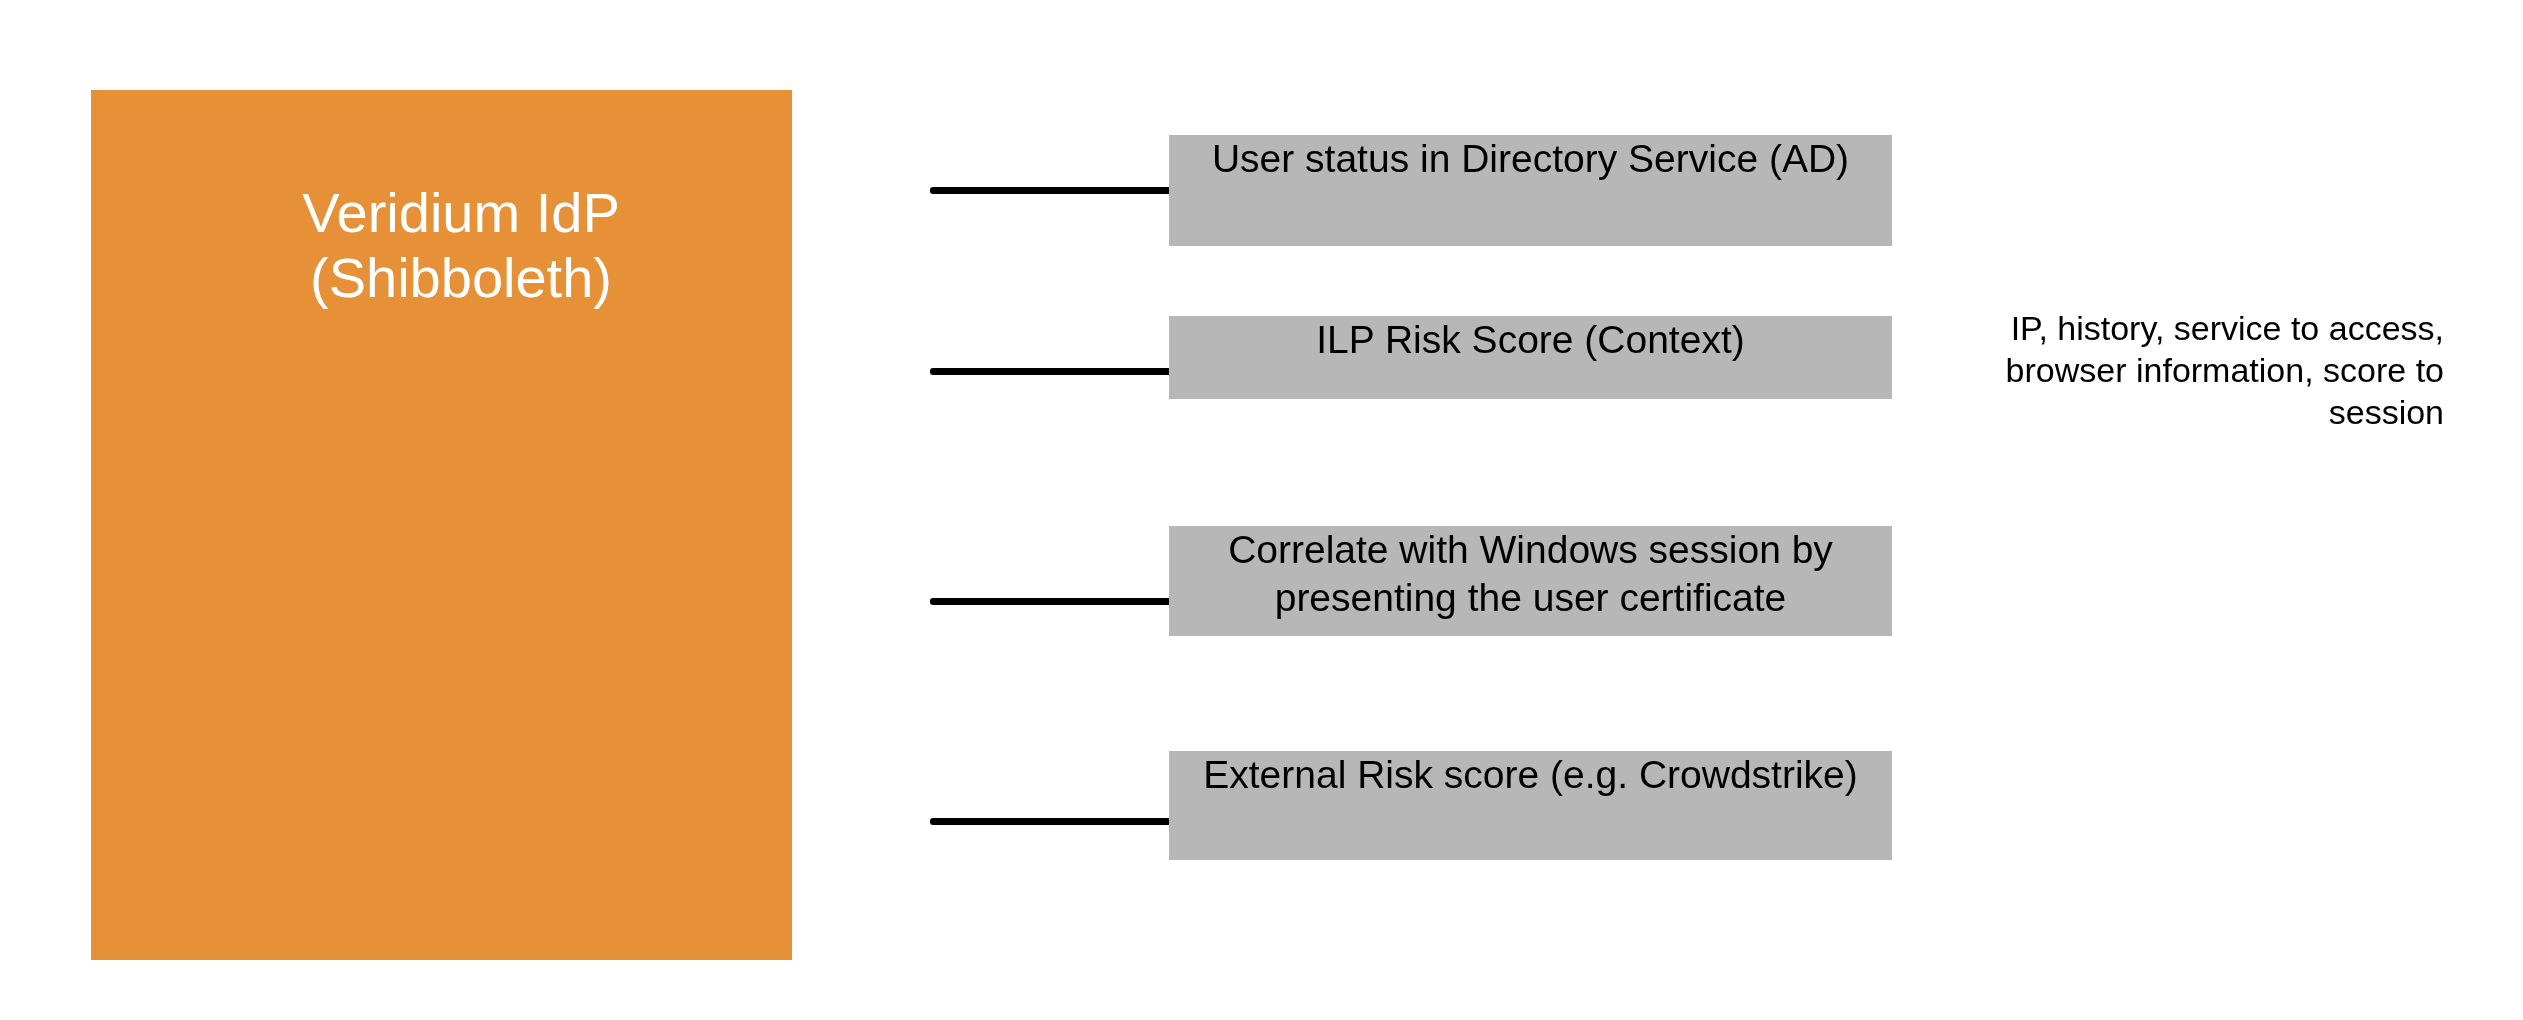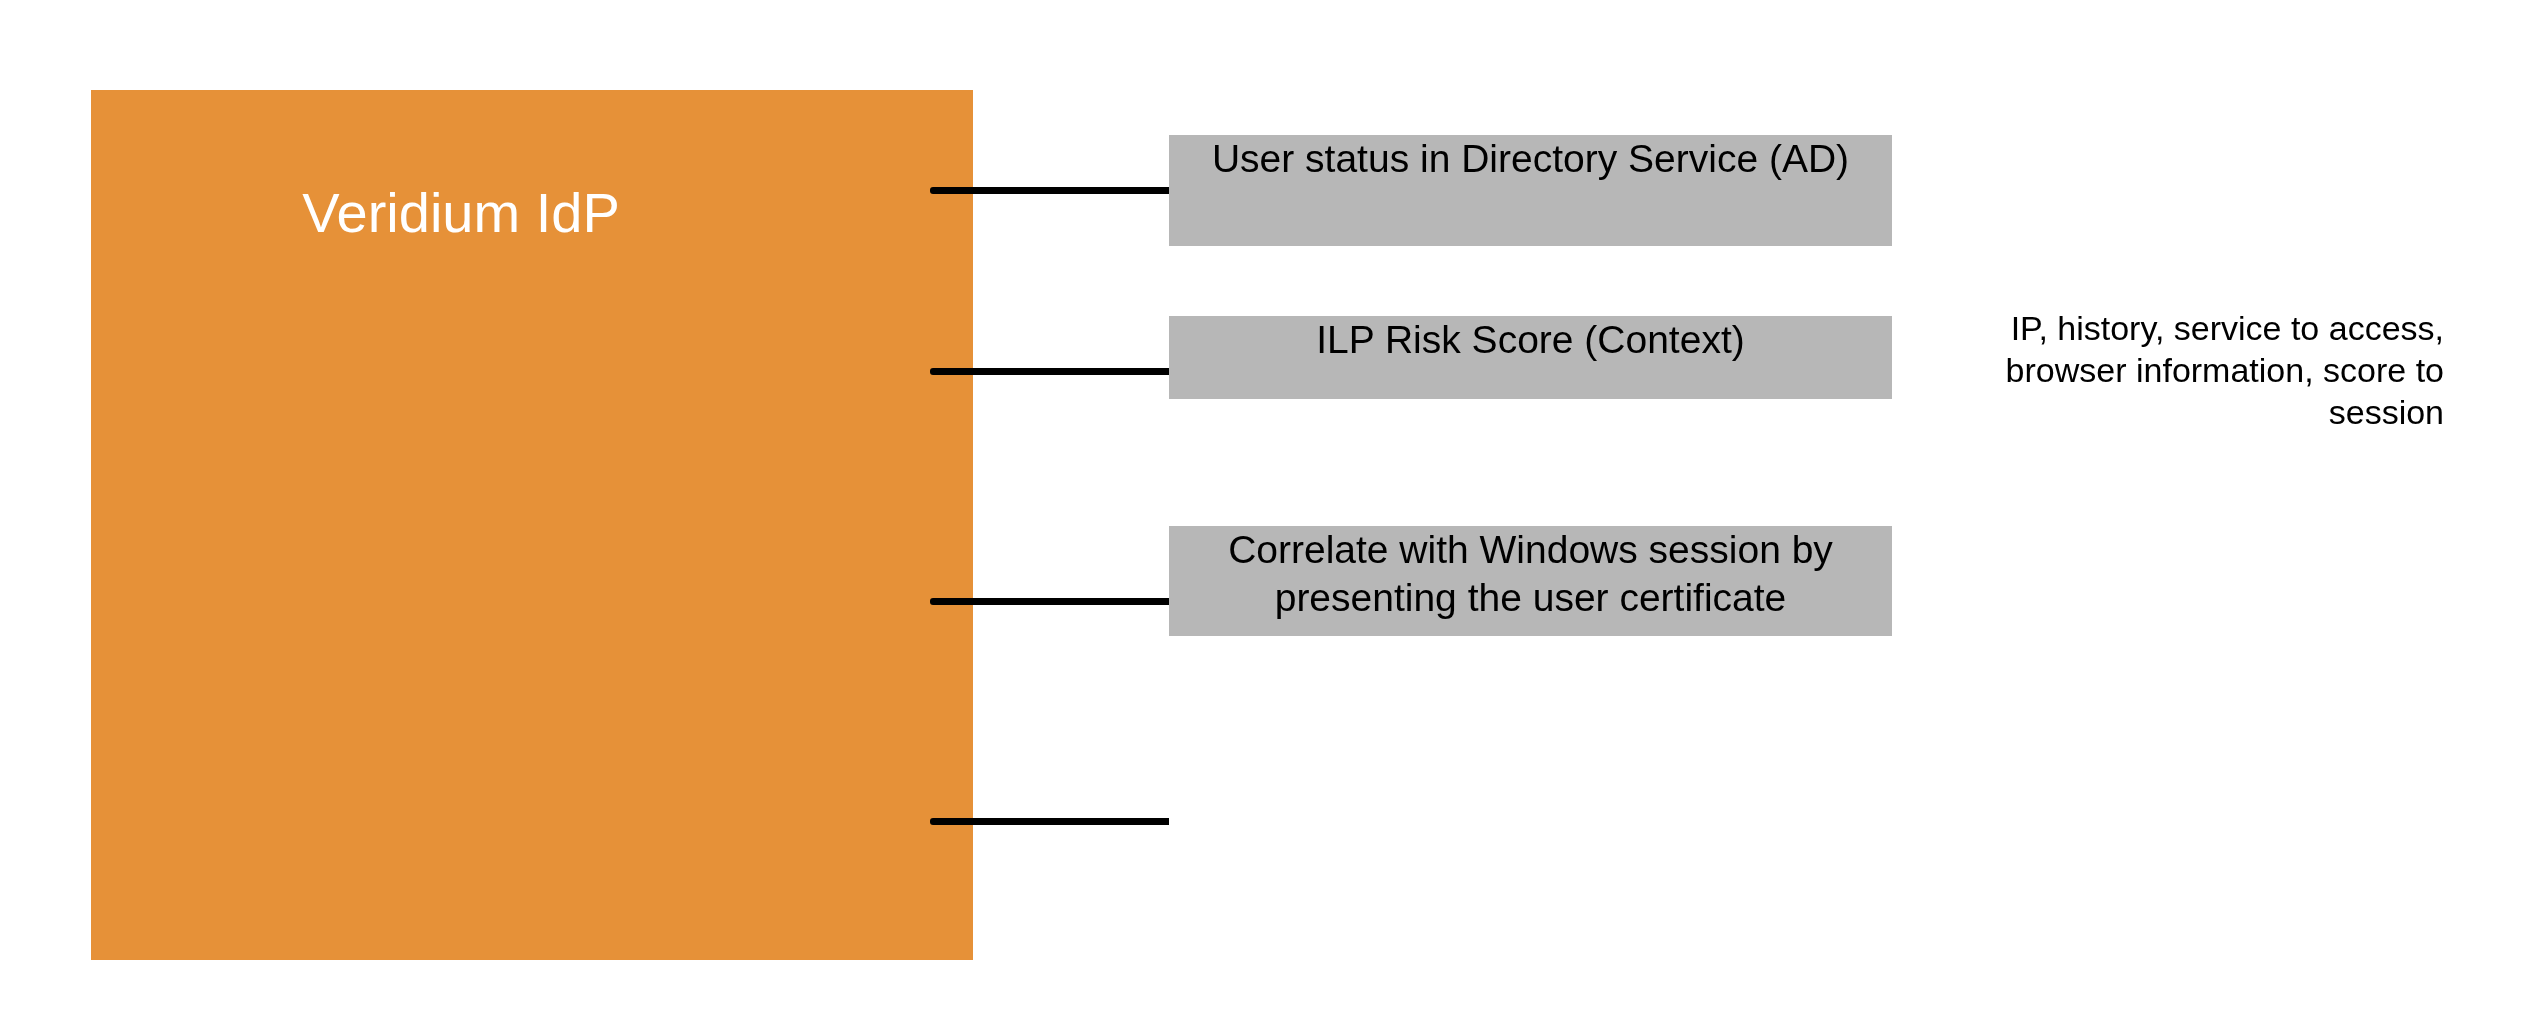--- a/index.html
+++ b/index.html
@@ -14,23 +14,24 @@
     overflow: hidden;
     background: var(--background, #ffffff);
     font-family: "Liberation Sans", "DejaVu Sans", sans-serif;
   }
 
   
   .main-box {
     position: absolute;
     left: 91px;
     top: 90px;
-    width: 882px;
+    width: 675px;
     height: 870px;
     background: var(--main-box-fill, #E69138);
+    padding-left: 26px;
   }
   .main-box-label {
     position: absolute;
     left: 0;
     top: 90px;
     width: 740px;
     text-align: center;
     color: var(--main-box-text, #ffffff);
     font-size: 56px;
     line-height: 65px;
@@ -87,40 +88,44 @@
   }
 </style>
 </head>
 <body>
 
 <div class="canvas">
 
   <div class="main-box">
     <div class="main-box-label">
       <div>Veridium IdP</div>
+      <div>(Shibboleth)</div>
     </div>
   </div>
 
   <div class="connector c1"></div>
   <div class="connector c2"></div>
   <div class="connector c3"></div>
   <div class="connector c4"></div>
 
   <div class="factor-box fb1">
     <span>User status in Directory Service (AD)</span>
   </div>
 
   <div class="factor-box fb2">
     <span>ILP Risk Score (Context)</span>
   </div>
 
   <div class="factor-box fb3">
     <span>Correlate with Windows session by presenting the user certificate</span>
   </div>
 
+  <div class="factor-box fb4">
+    <span>External Risk score (e.g. Crowdstrike)</span>
+  </div>
 
   <div class="annotation">
     <div class="line">IP, history, service to access,</div>
     <div class="line">browser information, score to</div>
     <div class="line">session</div>
   </div>
 
 </div>
 
 </body></html>

